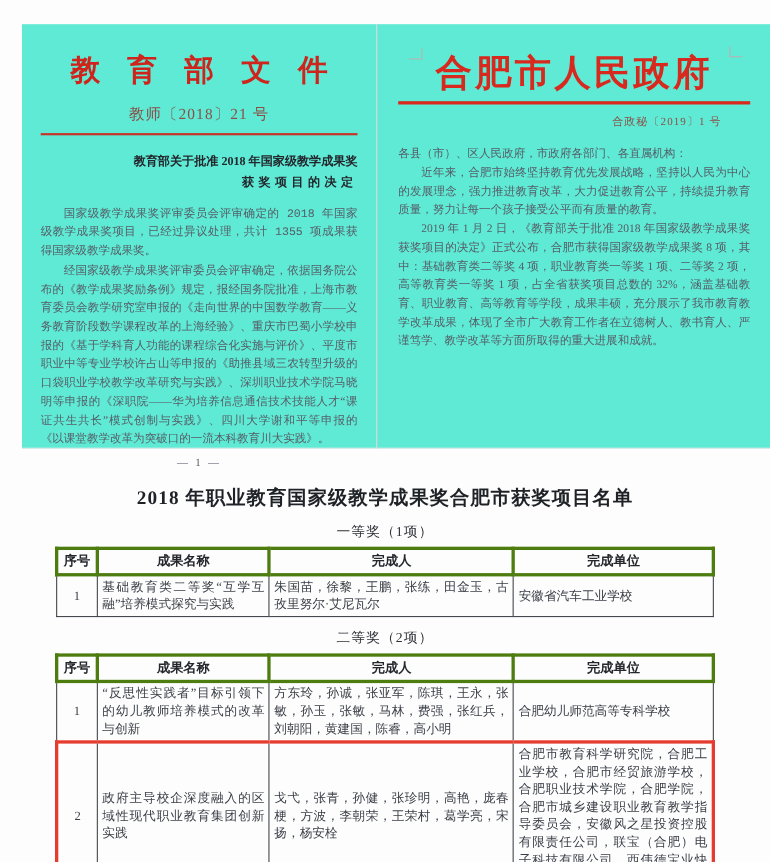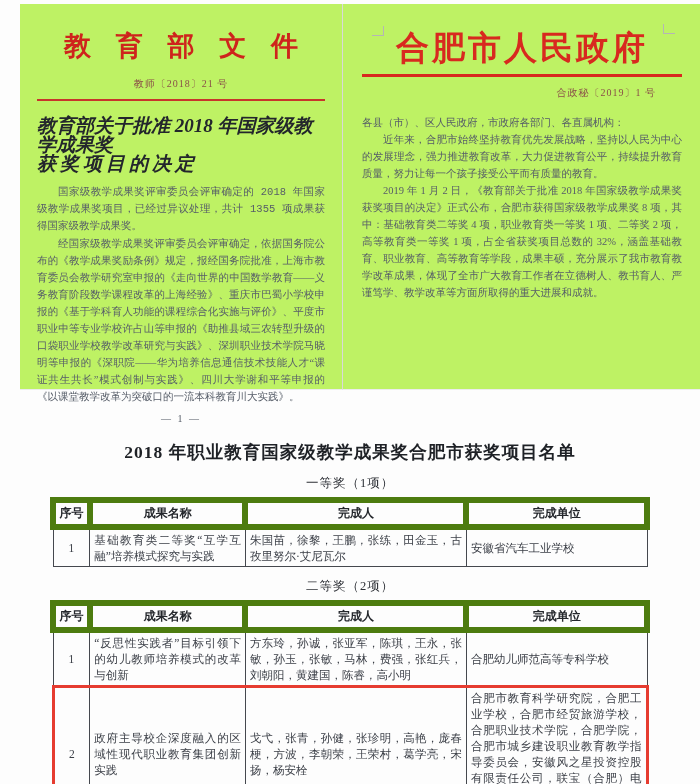--- a/index.html
+++ b/index.html
@@ -1,51 +1,51 @@
 <!DOCTYPE html>
 <html><head>
 <meta charset="utf-8">
 <style>
   html,body{margin:0;padding:0;background:#fdfdfd;}
   .page{position:relative;width:700px;height:784px;background:#fdfdfd;overflow:hidden;
         font-family:"Liberation Serif", serif;color:#565d68;}
   
-  .doc{position:absolute;top:4px;background:#bef264;box-sizing:border-box;border-bottom:1px solid #ececec;}
+  .doc{position:absolute;top:22px;background:#5eead4;box-sizing:border-box;border-bottom:1px solid #ececec;}
   .doc-left{left:20px;width:322px;height:386px;padding:0 17px;}
   .doc-right{left:342px;width:360px;height:386px;padding:0 19px;
              border-left:1px solid #d9d9d9;border-right:1px solid #e6e6e6;}
   .dl-header{margin-top:24px;text-align:center;font-size:27px;font-weight:700;
              letter-spacing:9px;padding-left:9px;color:#ce241c;}
   .dr-header{margin-top:22px;text-align:center;font-size:33px;font-weight:700;
              letter-spacing:3px;color:#d8291f;white-space:nowrap;}
-  .docnum{margin-top:13px;text-align:center;font-size:10px;color:#8a5048;letter-spacing:1px;}
+  .docnum{margin-top:13px;text-align:center;font-size:14px;color:#8a5048;letter-spacing:1px;}
   .docnum-r{margin-top:9px;text-align:right;padding-right:26px;font-size:10px;color:#8a5048;letter-spacing:1px;}
   .rule-l{margin-top:8px;height:2px;background:#c8352b;}
   .rule-r{margin-top:3px;height:3px;background:#d8291f;}
-  .doc-title{margin:15px 0 0 0;text-align:left;font-size:19px;font-weight:700;
-             line-height:19px;color:#23262c;font-style:italic;}
+  .doc-title{margin:15px 0 0 0;text-align:right;font-size:11px;font-weight:700;
+             line-height:19px;color:#23262c;}
   .doc-title-sans{font-family:"Liberation Sans", sans-serif;margin-top:17px;}
   .spaced{letter-spacing:4px;}
   .body-p{margin:0;font-size:10.5px;line-height:17px;text-align:justify;text-indent:2em;color:#565d68;}
   .body-first{margin-top:11px;font-family:Liberation Mono, monospace;}
   .salutation{text-indent:0;margin-top:14px;}
   .pagenum{margin-top:8px;text-align:center;font-size:10px;color:#565d68;letter-spacing:2px;}
   .corner{position:absolute;width:11px;height:9px;}
   .corner-l{left:29px;top:22px;border-right:1px solid #b5b5b5;border-bottom:1px solid #b5b5b5;}
   .corner-r{right:26px;top:20px;border-left:1px solid #b5b5b5;border-bottom:1px solid #b5b5b5;}
   
   .awards{position:absolute;left:0;top:424px;width:700px;color:#383c44;}
   .aw-title{margin:16px 0 0 0;text-align:center;font-size:17.5px;font-weight:700;
             letter-spacing:1px;color:#1e2126;}
   .sec-label{margin-top:11px;text-align:center;font-size:12.5px;color:#2c2f35;letter-spacing:1px;}
   table.aw{width:600px;margin:5px auto 0 auto;border-collapse:collapse;table-layout:fixed;
            font-size:11.5px;color:#3a3e46;}
   table.aw col.c0{width:6.2%;} table.aw col.c1{width:26.2%;}
   table.aw col.c2{width:37.2%;} table.aw col.c3{width:30.4%;}
-  table.aw th{border:6px solid #4d7c0f;font-size:12px;font-weight:700;color:#24272c;
+  table.aw th{border:3px solid #4d7c0f;font-size:12px;font-weight:700;color:#24272c;
               padding:2px 3px;text-align:center;}
   table.aw td{border:1px solid #45484e;padding:2px 4px;line-height:16px;
               vertical-align:middle;text-align:justify;}
   table.aw td.idx{text-align:center;}
   tr.hl td{border-top:3px solid #e63c30;border-bottom:3px solid #e63c30;}
   tr.hl td:first-child{border-left:3px solid #e63c30;}
   tr.hl td:last-child{border-right:3px solid #e63c30;}
 </style>
 </head>
 <body>

